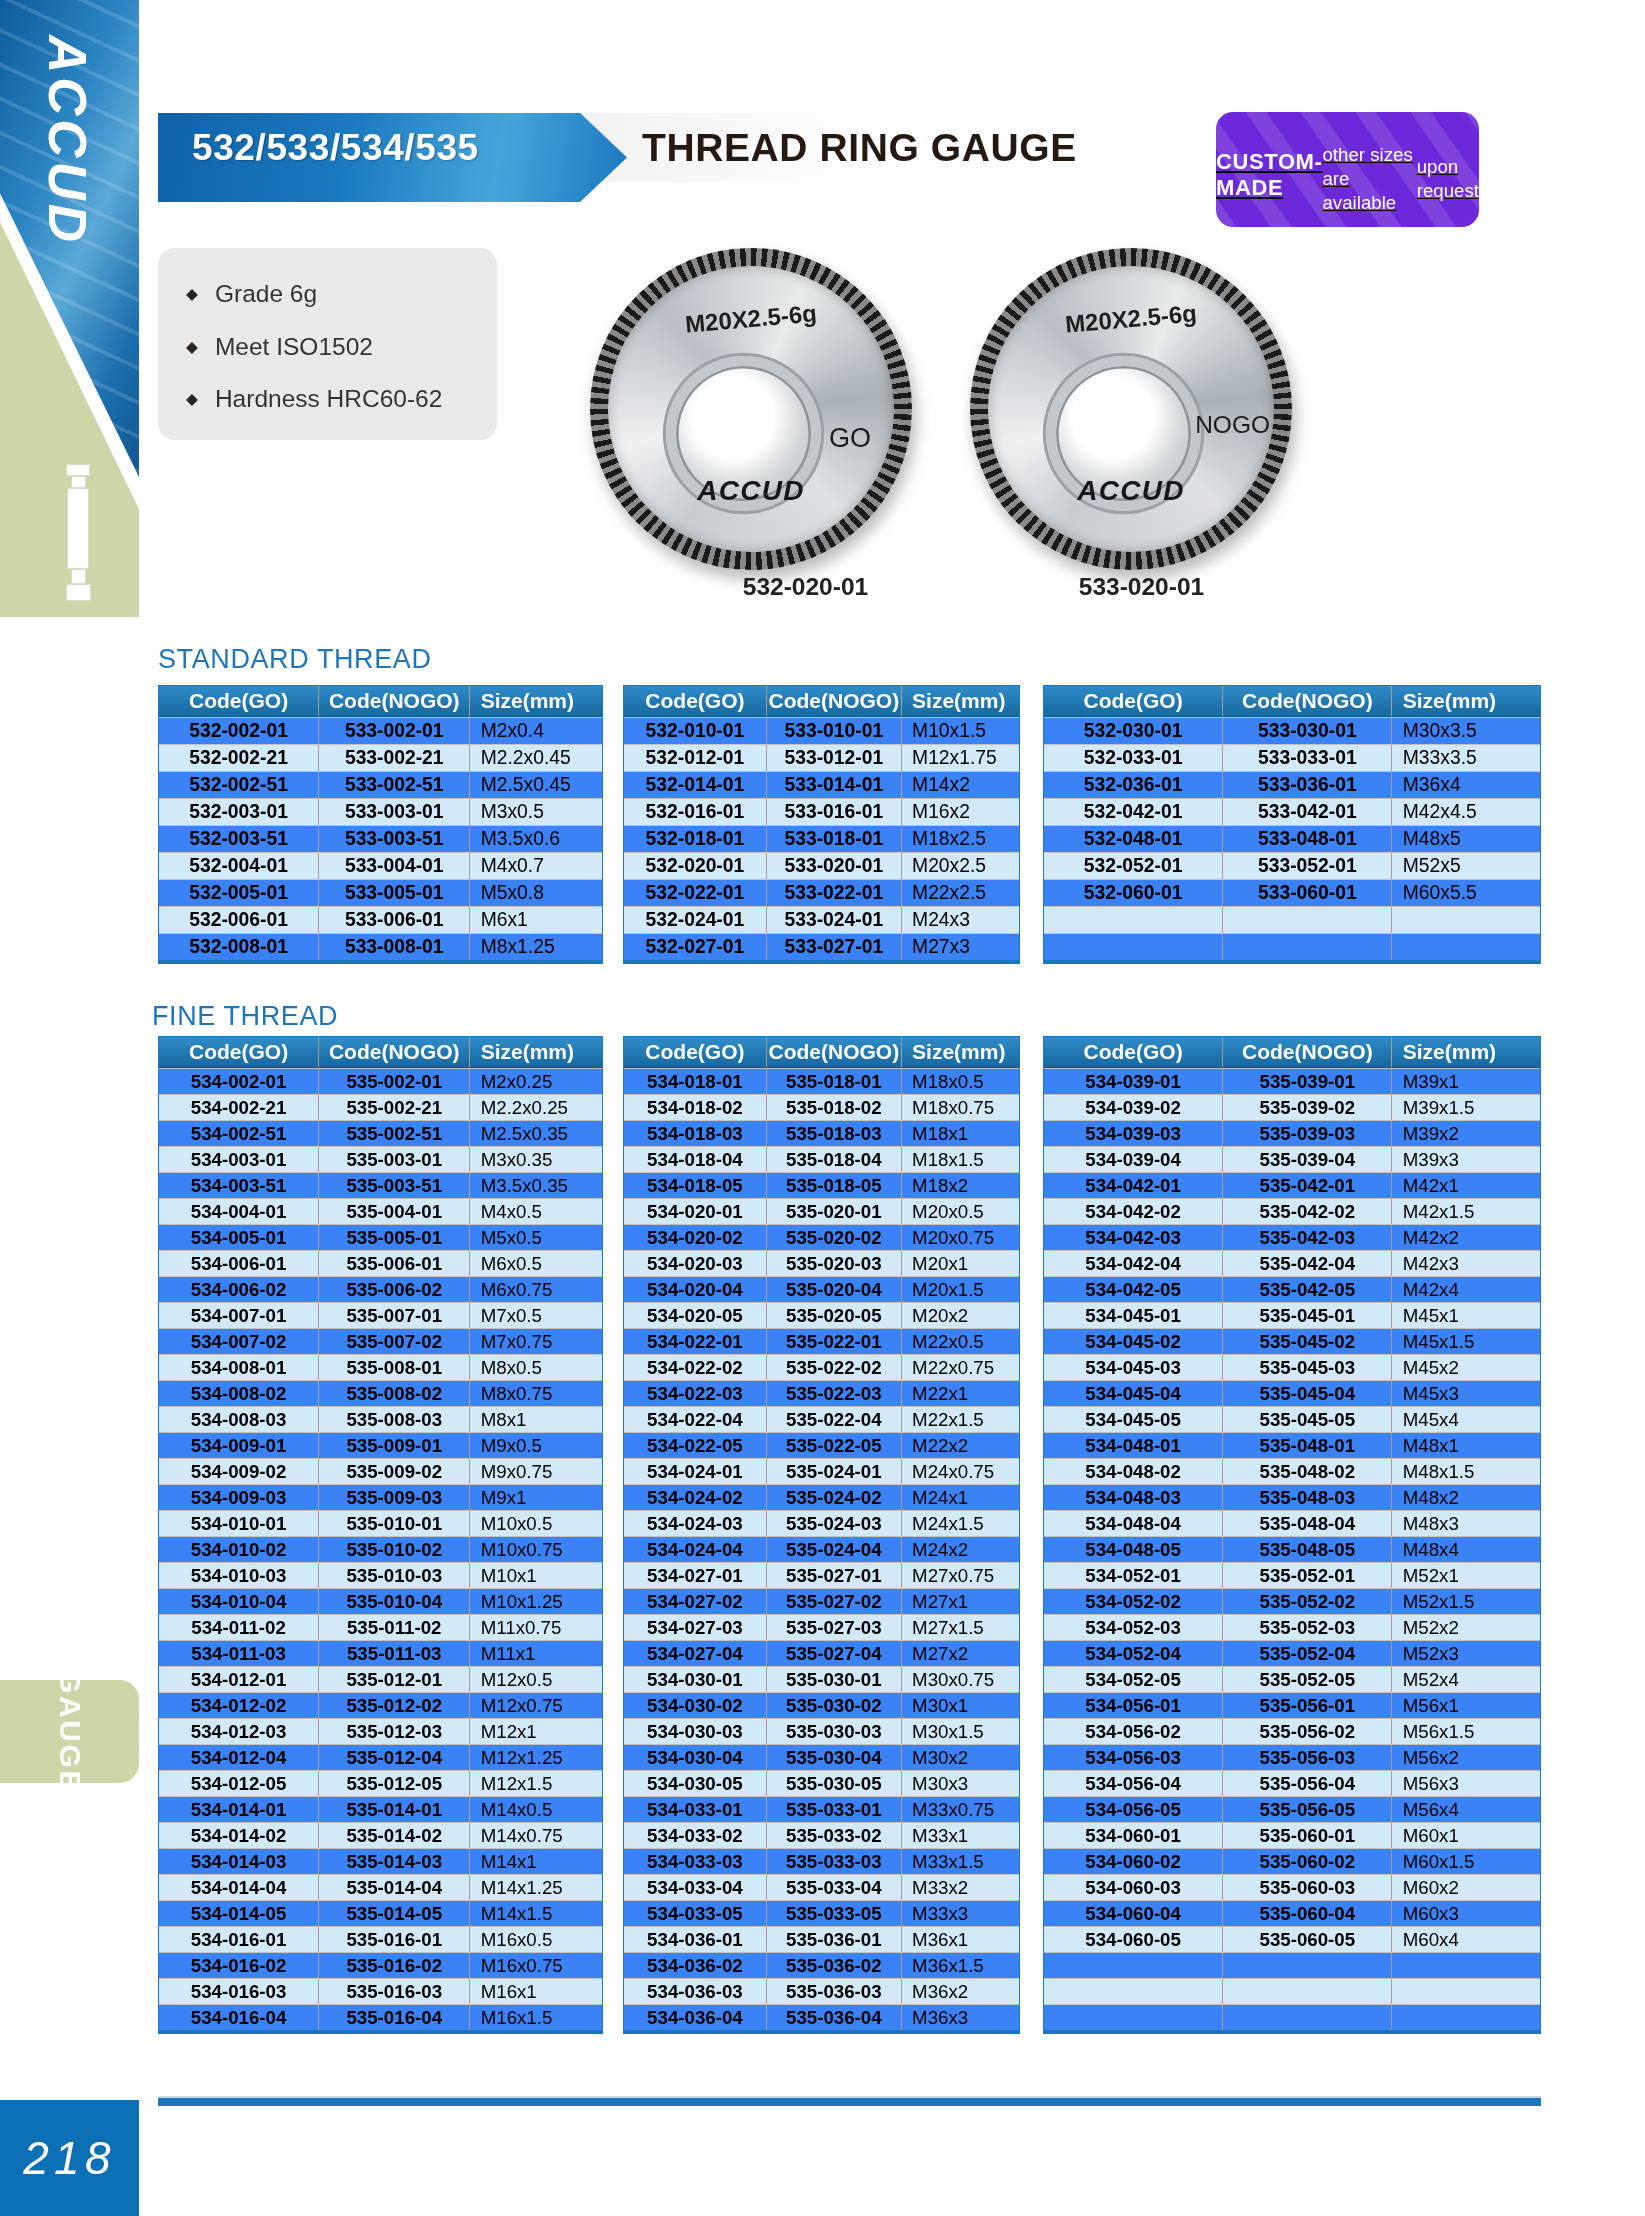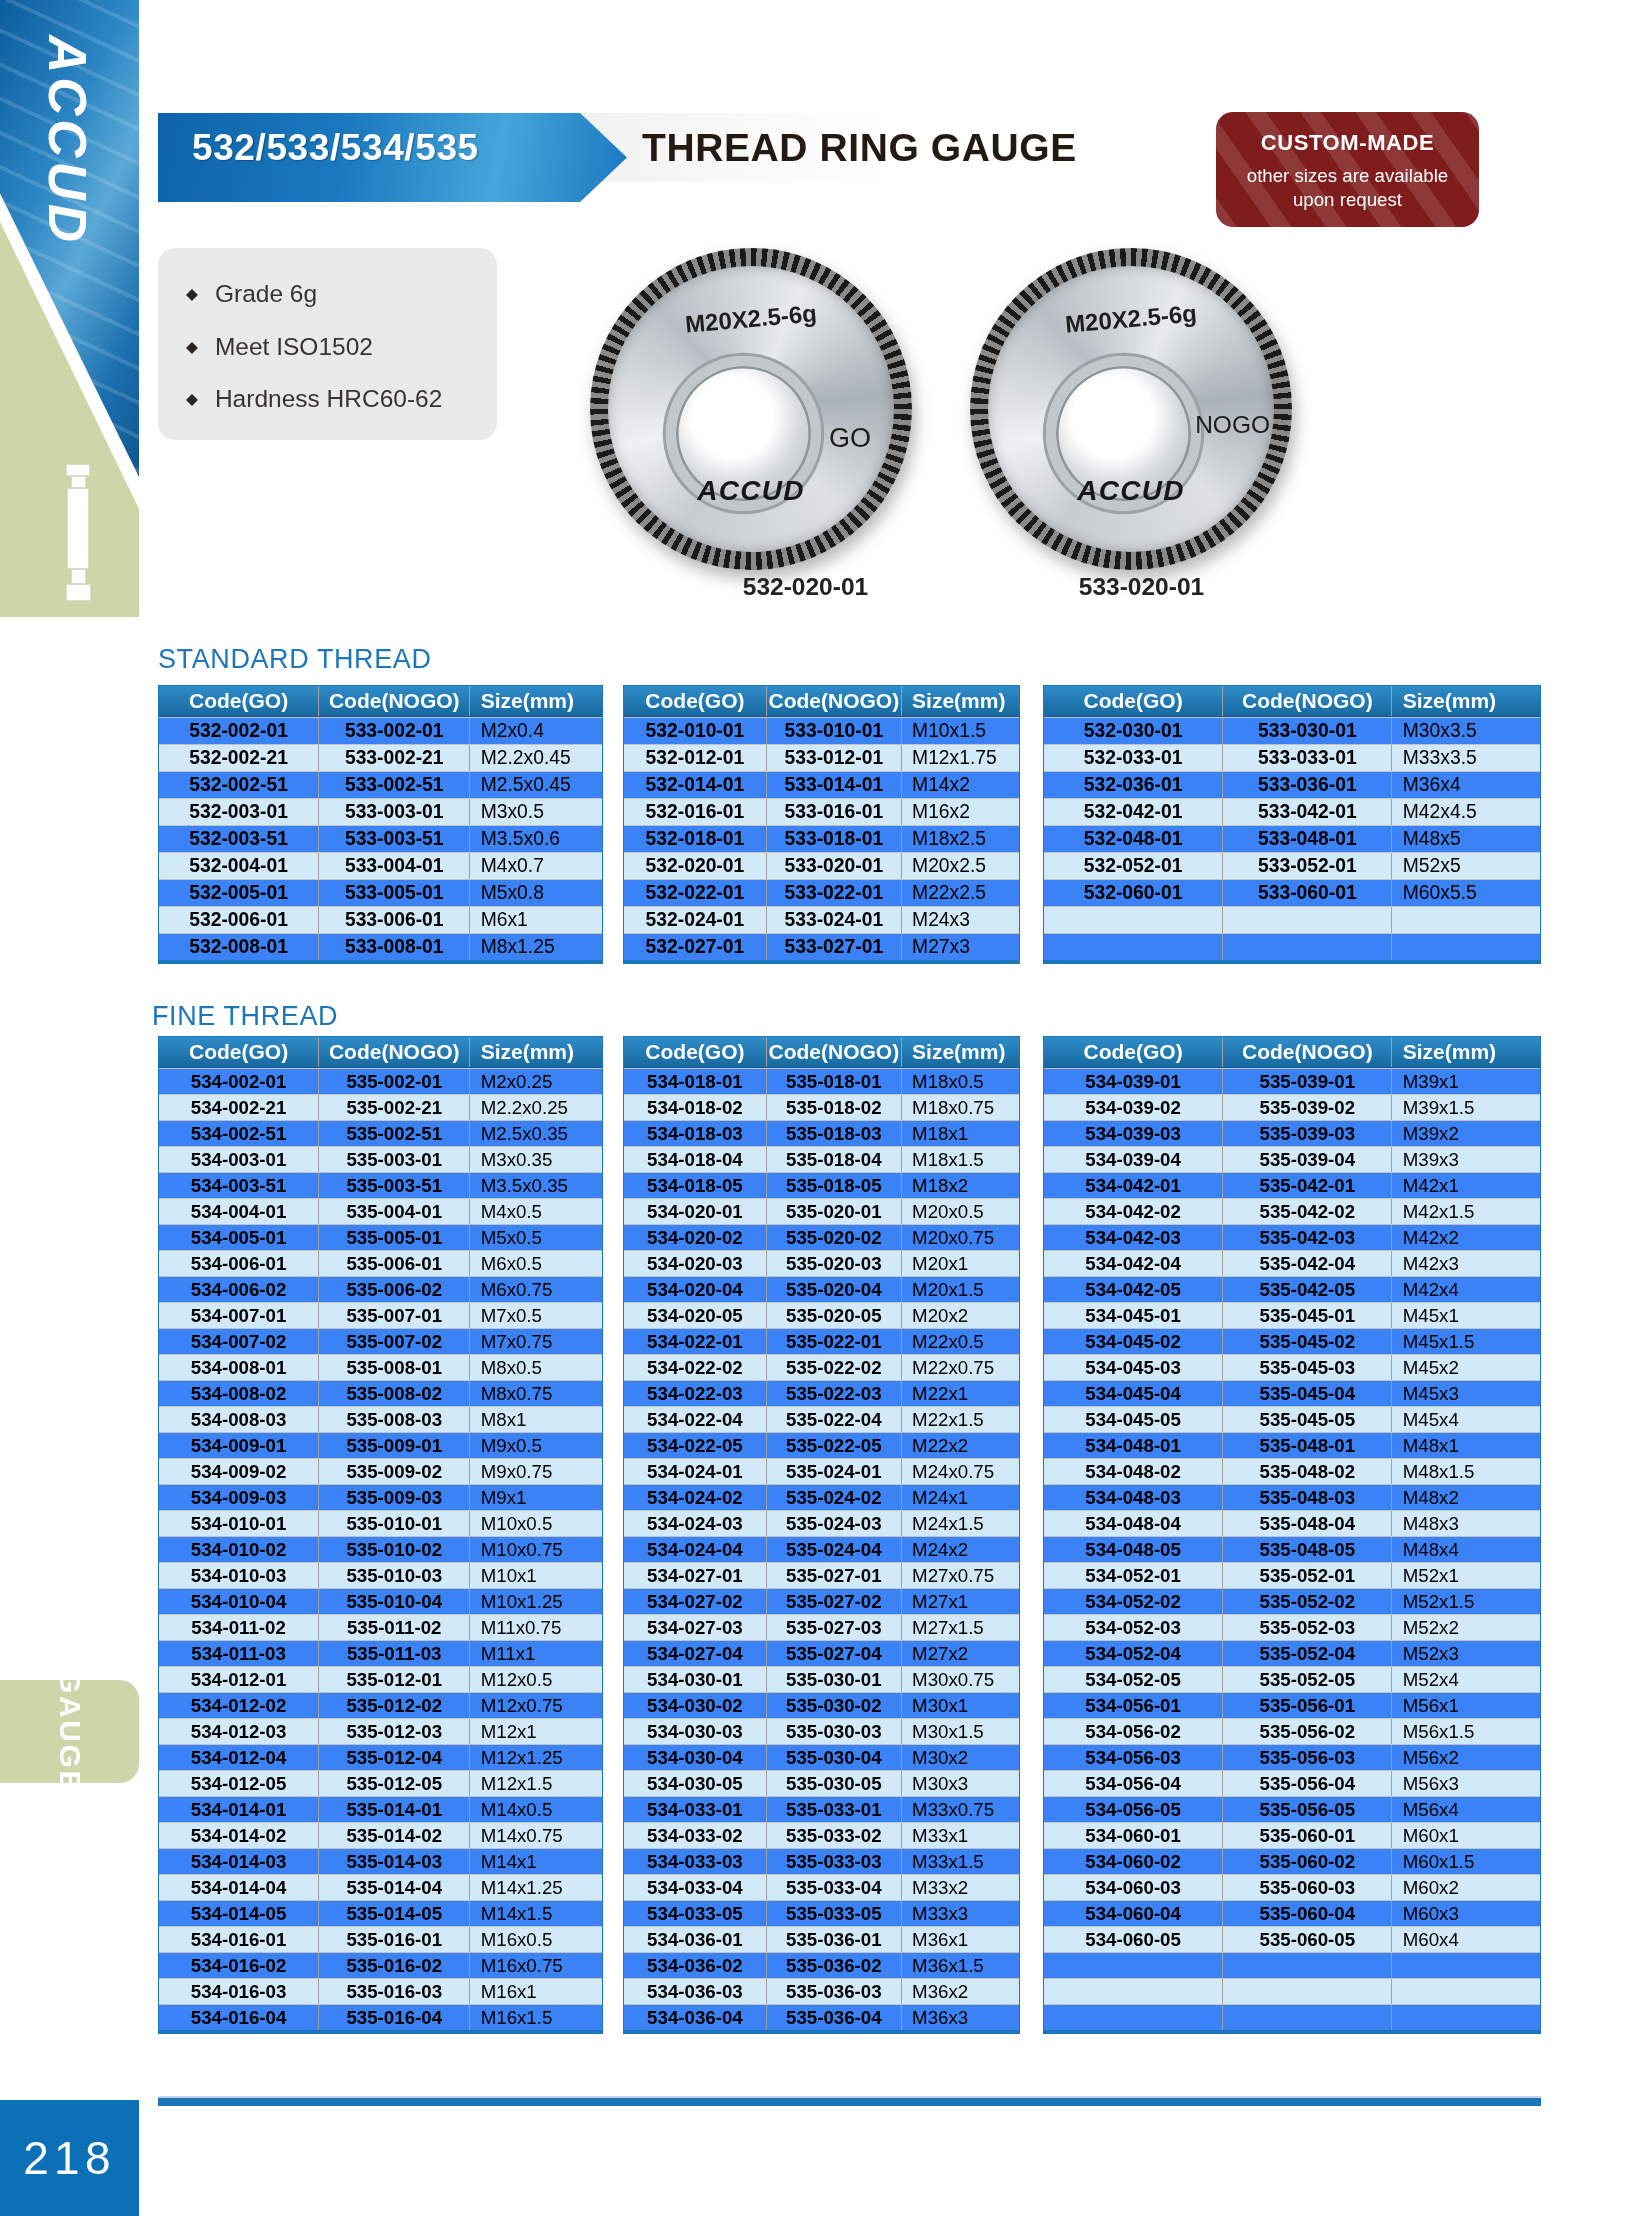--- a/index.html
+++ b/index.html
@@ -21,36 +21,36 @@
   .p-cap{width:22px;height:10.3px;}
   .p-neck1{width:13px;height:9.7px;}
   .p-body{width:20.6px;height:79px;}
   .p-neck2{width:13px;height:13px;}
   .p-base{width:23px;height:15.5px;}
   .gauge-tab{position:absolute;left:0;top:1680px;width:139px;height:103px;background:#ccd6a8;
     border-radius:0 19.3px 19.3px 0;display:flex;align-items:center;justify-content:center;}
   .gauge-tab span{writing-mode:vertical-rl;text-orientation:sideways;color:#fff;font-size:30px;
     font-weight:bold;letter-spacing:2.6px;}
   .page-box{position:absolute;left:0;top:2100px;width:139px;height:116px;background:#0c70b7;
-    display:flex;align-items:center;justify-content:center;}
+    display:flex;align-items:center;justify-content:center;font-style:italic;}
   .page-box span{color:#fff;font-size:46px;letter-spacing:5.2px;}
 
   
   .banner-strip{position:absolute;left:158px;top:113px;width:809px;height:69px;
     background:linear-gradient(90deg,#dedede,#efefef 45%,#ffffff 90%);}
   .banner-arrow{position:absolute;left:158px;top:113px;width:469px;height:89px;
     clip-path:polygon(0 0,90% 0,100% 50%,90% 100%,0 100%);
     background:linear-gradient(100deg,#0e63a8 0%,#1b79c0 40%,#45a5da 72%,#1b79c0 100%);}
   .banner-arrow span{display:block;padding-left:34px;line-height:69px;color:#fff;
     font-size:37px;font-weight:bold;letter-spacing:0.6px;text-shadow:1.3px 1.3px 1.3px rgba(0,0,0,.25);}
   .page-title{position:absolute;left:642px;top:113px;width:516px;height:69px;line-height:69px;
     font-size:39px;font-weight:800;color:#251a12;letter-spacing:0.6px;}
-  .badge{position:absolute;left:1216px;top:112px;width:263px;height:115px;background:#7f1d1d;
-    border-radius:17px;display:flex;flex-direction:column;align-items:center;padding-top:18px;
-    box-sizing:border-box;overflow:hidden;}
+  .badge{position:absolute;left:1216px;top:112px;width:263px;height:115px;background:#6d28d9;
+    border-radius:17px;display:flex;flex-direction:row;align-items:center;padding-top:18px;
+    box-sizing:border-box;overflow:hidden;text-decoration:underline;}
   .badge:before{content:"";position:absolute;inset:0;
     background:repeating-linear-gradient(55deg,rgba(255,255,255,.12) 0 17px,rgba(255,255,255,0) 17px 45px);}
   .badge .b1{color:#fff;font-size:22px;font-weight:bold;letter-spacing:0.6px;margin-bottom:7.7px;position:relative;}
   .badge .b2{color:#fff;font-size:18.7px;line-height:24px;position:relative;}
 
   
   .features{position:absolute;left:158px;top:248px;width:339px;height:192px;background:#e9e9e9;
     border-radius:17px;box-sizing:border-box;padding:32px 0 0 28px;display:flex;
     flex-direction:column;gap:24.5px;}
   .feat{display:flex;align-items:center;font-size:24.5px;color:#373330;}

